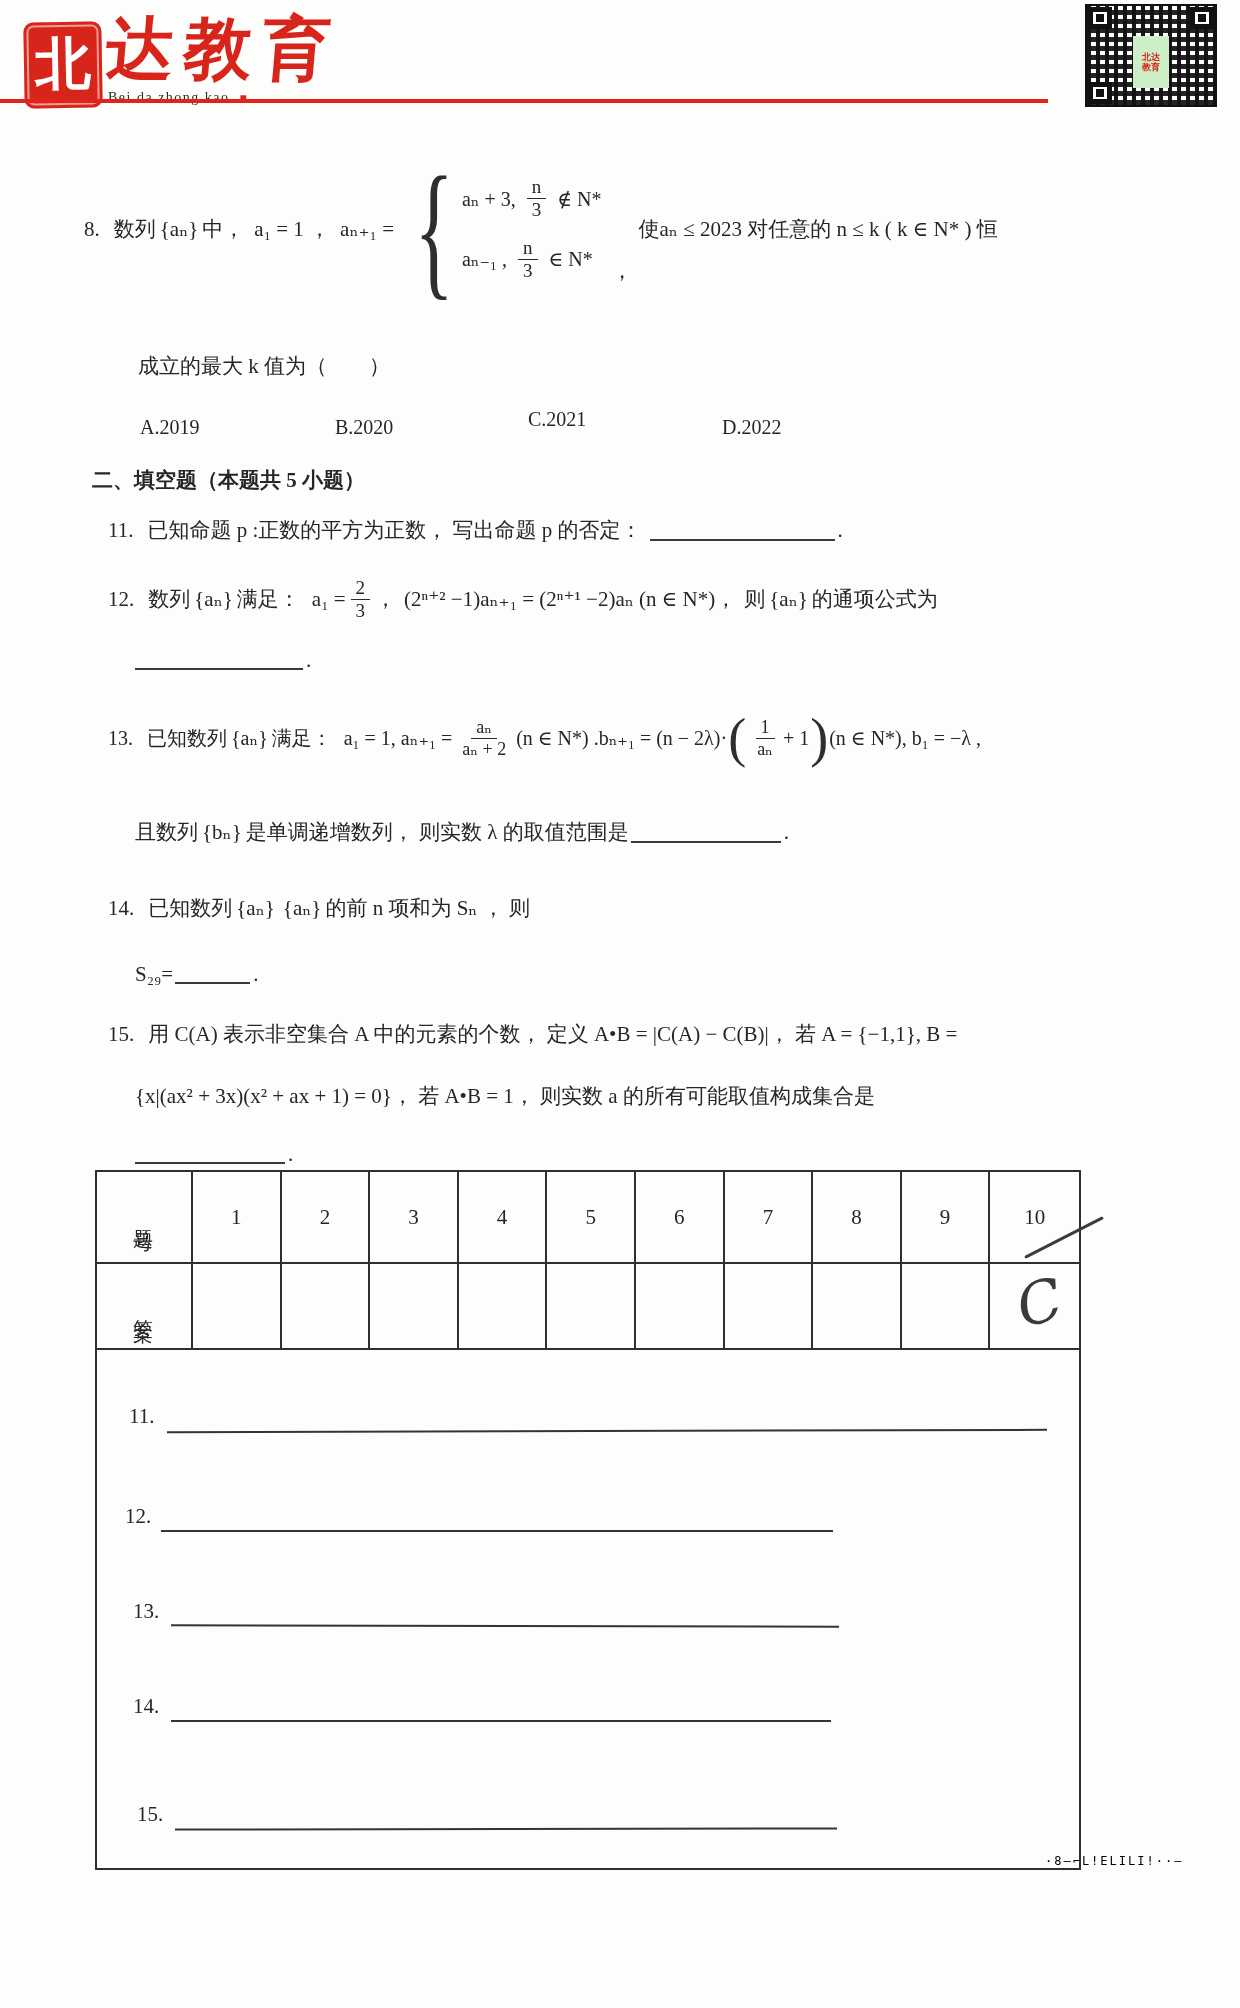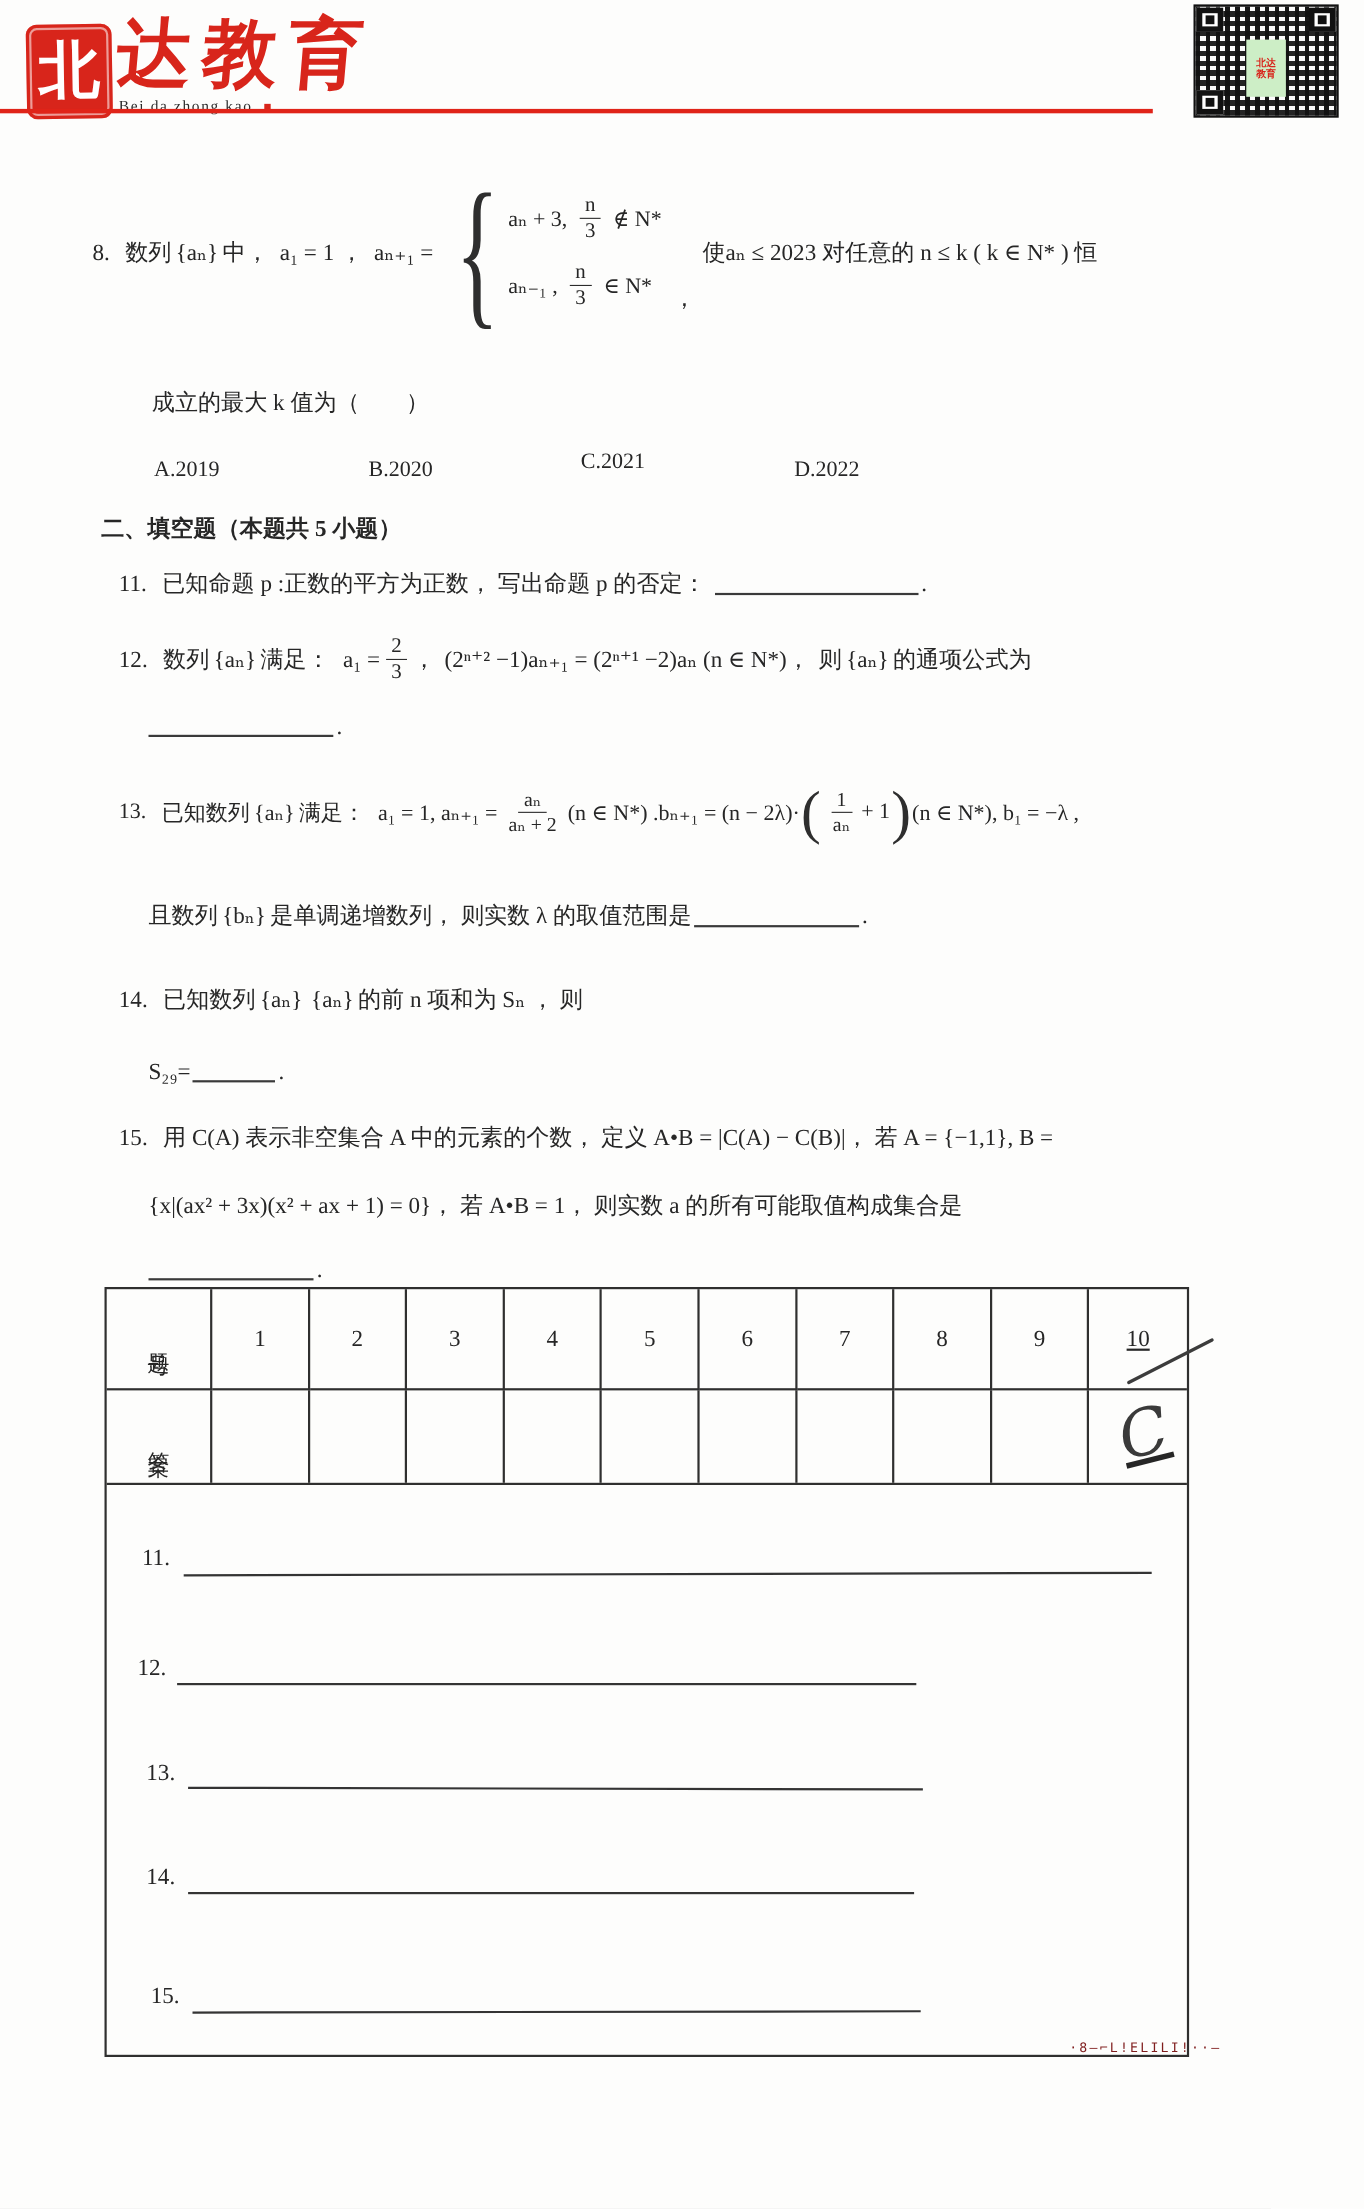--- a/index.html
+++ b/index.html
@@ -66,32 +66,32 @@
   .brace{font-size:150px;font-weight:200;line-height:.9;transform:scaleX(.55);margin:0 -8px 0 2px;color:#2e2e2e;}
   .bigparen{font-size:54px;font-weight:200;line-height:1;color:#2e2e2e;margin:0 1px;}
   .cases{display:flex;flex-direction:column;gap:16px;}
   .case-row{display:flex;align-items:center;gap:6px;font-size:20px;}
   .section-title{position:absolute;left:92px;top:466px;font-size:21px;font-weight:bold;}
   .option{position:absolute;font-size:20px;}
   
   .answer-box{position:absolute;left:95px;top:1170px;width:986px;height:700px;border:2.5px solid #2f2f2f;box-sizing:border-box;}
   .ans-table{display:grid;grid-template-columns:96px repeat(10,1fr);grid-template-rows:92px 84px;border-bottom:2.5px solid #2f2f2f;}
   .ans-cell{border-right:2px solid #2f2f2f;border-bottom:2px solid #2f2f2f;display:flex;align-items:center;justify-content:center;font-size:21px;position:relative;}
-  .ans-cell.rlast{border-right:none;text-decoration:underline;}
+  .ans-cell.rlast{border-right:none;}
   .ans-cell.blast{border-bottom:none;}
   .vert{writing-mode:vertical-rl;text-orientation:upright;letter-spacing:3px;font-size:20px;}
   .hand-c{
     font-size:58px;font-style:italic;font-weight:400;color:#3a3a3a;
     font-family:"DejaVu Serif",serif;
     transform:rotate(-14deg) translate(6px,-2px);
   }
   .pen-stroke{position:absolute;left:923px;top:64px;width:88px;height:3px;background:#3c3c3c;transform:rotate(-27deg);border-radius:2px;}
   .ans-line-label{position:absolute;font-size:21px;}
   .ans-underline{position:absolute;height:0;border-bottom:2px solid #343434;}
-  .noise{position:absolute;left:972px;top:1854px;font-size:12px;color:#7f1d1d;letter-spacing:2px;font-family:"DejaVu Sans Mono",monospace;}
+  .noise{position:absolute;left:1045px;top:1854px;font-size:12px;color:#000000;letter-spacing:2px;font-family:"DejaVu Sans Mono",monospace;}
 </style>
 </head>
 <body>
 
 <div class="page">
 
   <div class="seal">
     <span>北</span>
   </div>
   <div class="brand-script">达教育</div>

